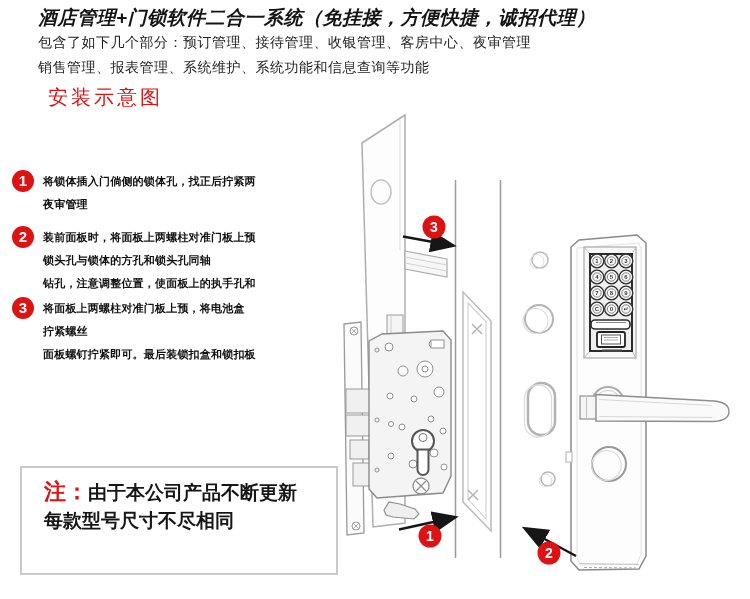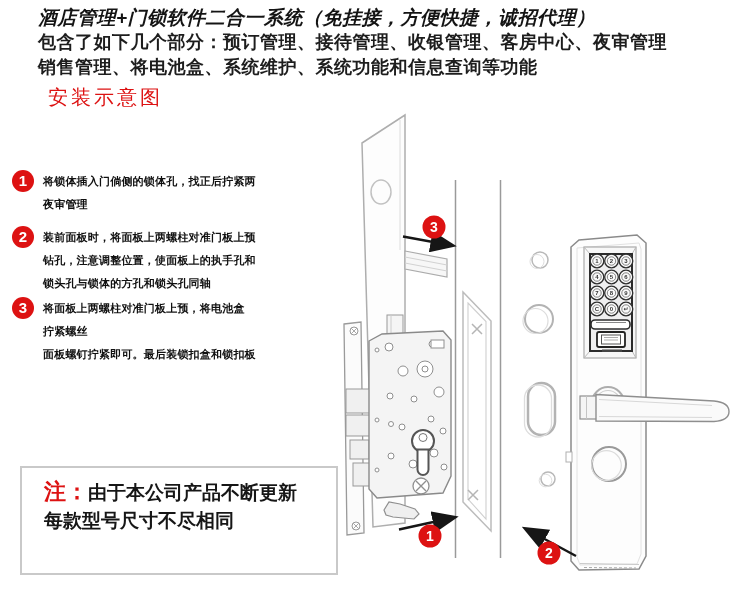--- a/index.html
+++ b/index.html
@@ -2,21 +2,21 @@
 <html style="--accent: #dd1212;"><head>
 <meta charset="utf-8">
 <style>
   :root { --accent:#dd1212; }
   * { margin:0; padding:0; box-sizing:border-box; }
   html,body { width:750px; height:599px; background:#ffffff; overflow:hidden;
               font-family:"Liberation Sans","DejaVu Sans",sans-serif; }
   .abs { position:absolute; }
 
   .page-title { left:38px; top:5px; font-size:19px; font-weight:700; color:#141414; letter-spacing:.5px; white-space:nowrap;font-style:italic; }
-  .desc { left:38px; top:30px; font-size:18px; font-weight:700; color:#1d1d1d; line-height:25px; letter-spacing:.5px; white-space:nowrap; }
+  .desc { left:38px; top:30px; font-size:14px; font-weight:400; color:#1d1d1d; line-height:25px; letter-spacing:.5px; white-space:nowrap; }
   .section-title { left:48px; top:84px; font-size:20px; font-weight:400; color:var(--accent); letter-spacing:3px; white-space:nowrap; }
 
   .step { display:flex; gap:9px; width:330px; }
   .step-badge { flex:0 0 22px; width:22px; height:22px; border-radius:50%;
                 background:var(--accent); color:#fff; font-size:15px; font-weight:700;
                 text-align:center; line-height:22px; }
   .step-text { font-size:11px; font-weight:700; color:#101010; line-height:23px; letter-spacing:.2px; }
   .step1 { left:12px; top:170px; }
   .step2 { left:12px; top:226px; }
   .step3 { left:12px; top:297px; }
@@ -30,39 +30,39 @@
   svg text.key-label { font-size:6px; font-weight:700; fill:#333; }
   svg text.marker-label { font-size:14px; font-weight:700; fill:#ffffff; }
 </style>
 </head>
 <body>
 
 <div class="abs page-title">酒店管理+门锁软件二合一系统（免挂接，方便快捷，诚招代理）</div>
 
 <div class="abs desc">
   <div>包含了如下几个部分：预订管理、接待管理、收银管理、客房中心、夜审管理</div>
-  <div>销售管理、将电池盒、系统维护、系统功能和信息查询等功能</div>
+  <div>销售管理、报表管理、系统维护、系统功能和信息查询等功能</div>
 </div>
 
 <div class="abs section-title">安装示意图</div>
 
 <div class="abs step step1">
   <div class="step-badge">1</div>
   <div class="step-text">
     <div>将锁体插入门倘侧的锁体孔，找正后拧紧两</div>
     <div>夜审管理</div>
   </div>
 </div>
 
 <div class="abs step step2">
   <div class="step-badge">2</div>
   <div class="step-text">
     <div>装前面板时，将面板上两螺柱对准门板上预</div>
+    <div>锁头孔与锁体的方孔和锁头孔同轴</div>
     <div>钻孔，注意调整位置，使面板上的执手孔和</div>
-    <div>锁头孔与锁体的方孔和锁头孔同轴</div>
   </div>
 </div>
 
 <div class="abs step step3">
   <div class="step-badge">3</div>
   <div class="step-text">
     <div>将面板上两螺柱对准门板上预，将电池盒</div>
     <div>拧紧螺丝</div>
     <div>面板螺钉拧紧即可。最后装锁扣盒和锁扣板</div>
   </div>

